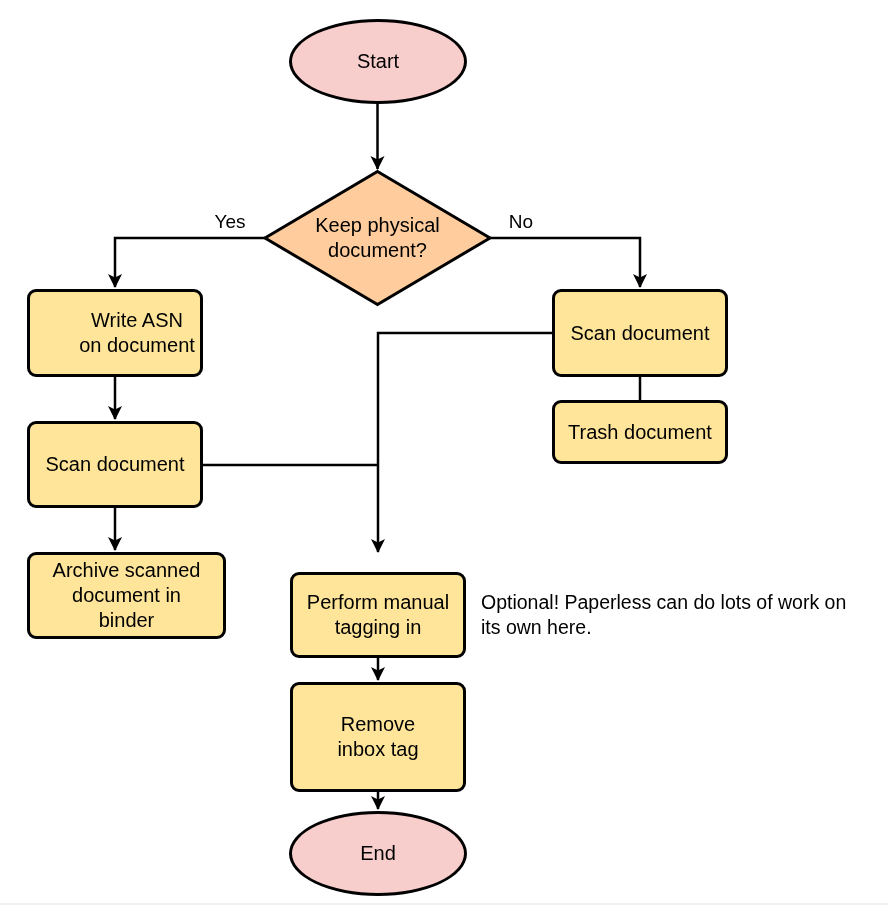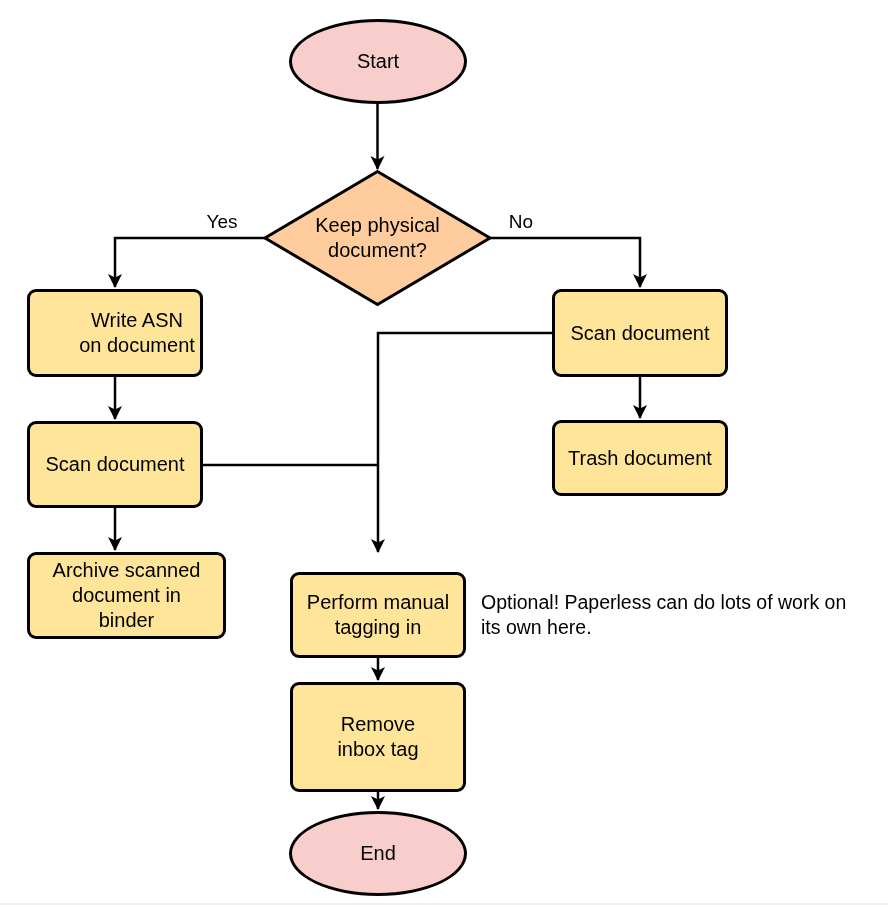--- a/index.html
+++ b/index.html
@@ -85,21 +85,21 @@
     <div>Start</div>
   </div>
 
   <div class="dlabel" style="left:290px; top:200px; width:175px; height:76px;">
     <div>
       <div>Keep physical</div>
       <div>document?</div>
     </div>
   </div>
 
-  <div class="edge-label" style="left:197px; top:209px;">Yes</div>
+  <div class="edge-label" style="left:205px; top:209px;">Yes</div>
   <div class="edge-label" style="left:496px; top:209px;">No</div>
 
   <div class="node process" style="left:27px; top:289px; width:176px; height:88px;padding-left:44px;">
     <div>
       <div>Write ASN</div>
       <div>on document</div>
     </div>
   </div>
 
   <div class="node process" style="left:27px; top:421px; width:176px; height:87px;">
@@ -111,21 +111,21 @@
       <div>Archive scanned</div>
       <div>document in</div>
       <div>binder</div>
     </div>
   </div>
 
   <div class="node process" style="left:552px; top:289px; width:176px; height:88px;">
     <div>Scan document</div>
   </div>
 
-  <div class="node process" style="left:552px; top:420px; width:176px; height:76px;">
+  <div class="node process" style="left:552px; top:400px; width:176px; height:64px;">
     <div>Trash document</div>
   </div>
 
   <div class="node process" style="left:290px; top:572px; width:176px; height:86px;">
     <div>
       <div>Perform manual</div>
       <div>tagging in</div>
     </div>
   </div>
 

